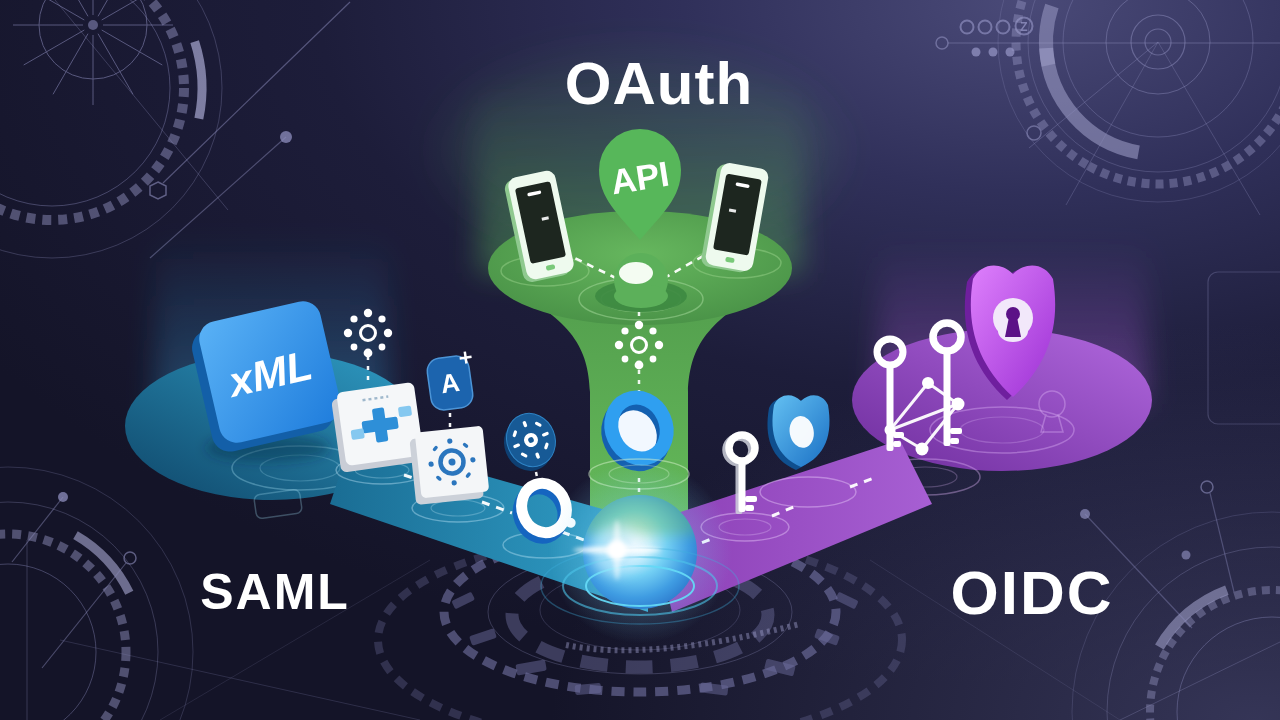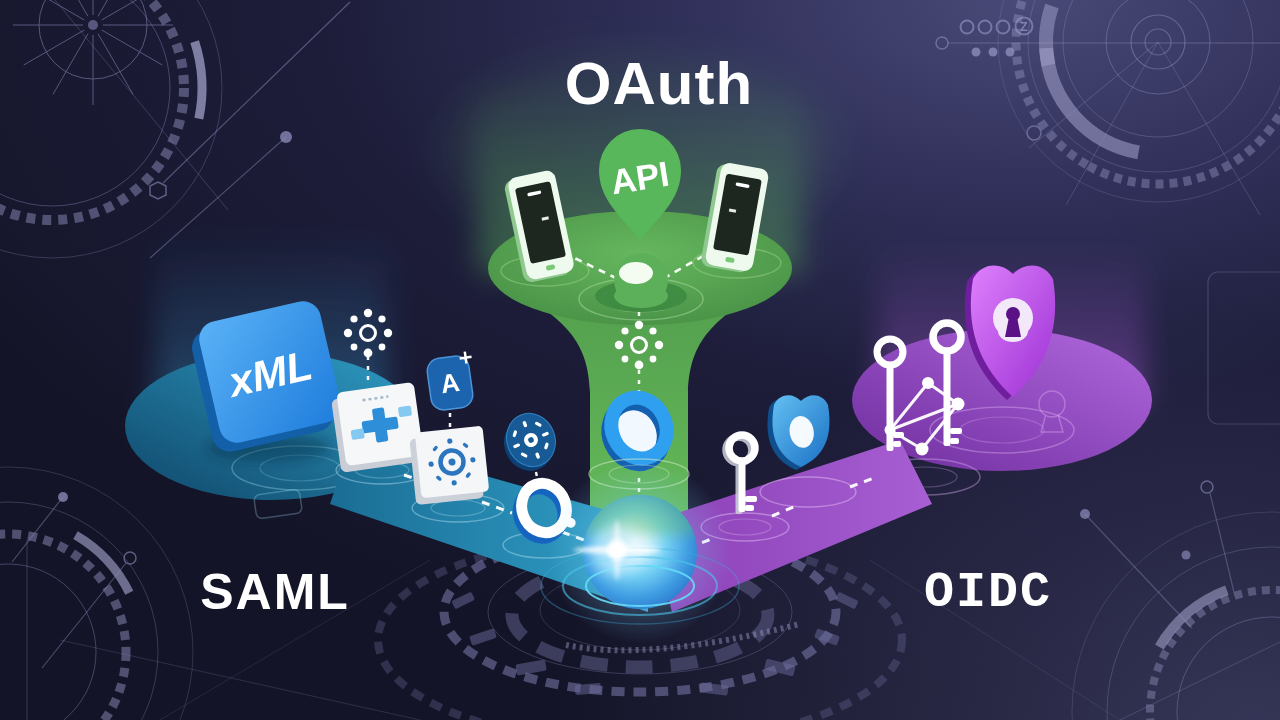--- a/index.html
+++ b/index.html
@@ -3,21 +3,21 @@
 <meta charset="utf-8">
 <style>
   html,body{margin:0;padding:0;background:#0e0e1e;}
   .stage{position:relative;width:1280px;height:720px;overflow:hidden;
          font-family:"Liberation Sans",sans-serif;background:#17172e;}
   .stage svg{position:absolute;left:0;top:0;}
   .label{position:absolute;color:#ffffff;transform:translate(-50%,-50%);
          font-family:"Liberation Sans",sans-serif;white-space:nowrap;}
   .label-oauth{left:639px;top:83px;font-size:60px;font-weight:700;letter-spacing:1px;margin-left:20px;}
   .label-saml{left:268px;top:592px;font-size:50px;font-weight:700;letter-spacing:2px;margin-left:7px;}
-  .label-oidc{left:988px;top:592px;font-size:50px;font-weight:700;letter-spacing:2px;font-family:Liberation Mono, monospace;}
+  .label-oidc{left:1032px;top:592px;font-size:62px;font-weight:700;letter-spacing:2px;}
 </style>
 </head>
 <body>
 
 <div class="stage">
 <svg width="1280" height="720" viewBox="0 0 1280 720">
   <defs>
     <radialGradient id="bg1" cx="80%" cy="0%" r="95%">
       <stop offset="0" stop-color="#4a4a78"></stop>
           <stop offset="0.28" stop-color="#30305a"></stop>

